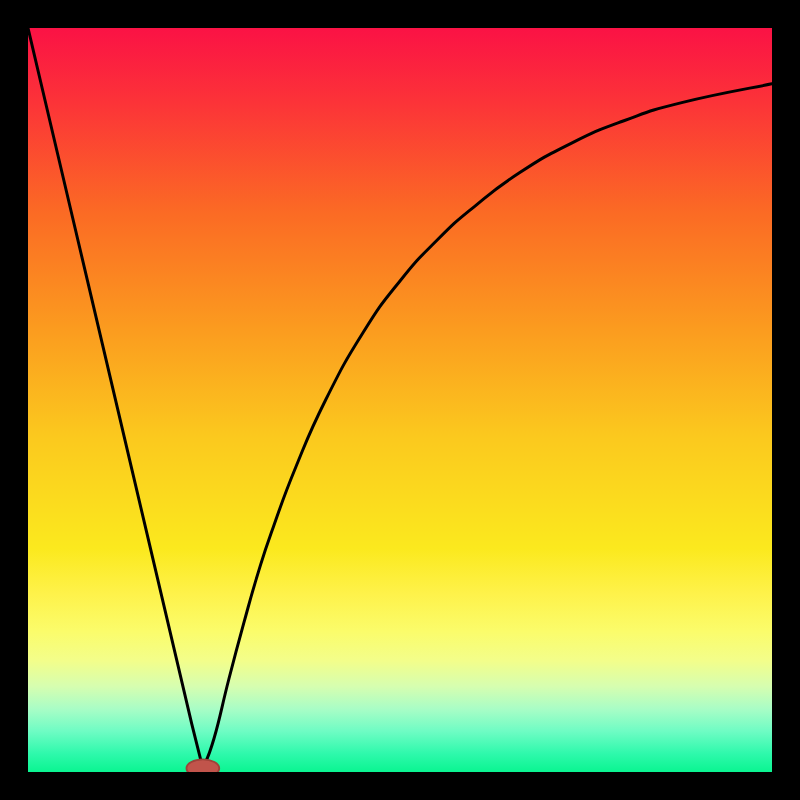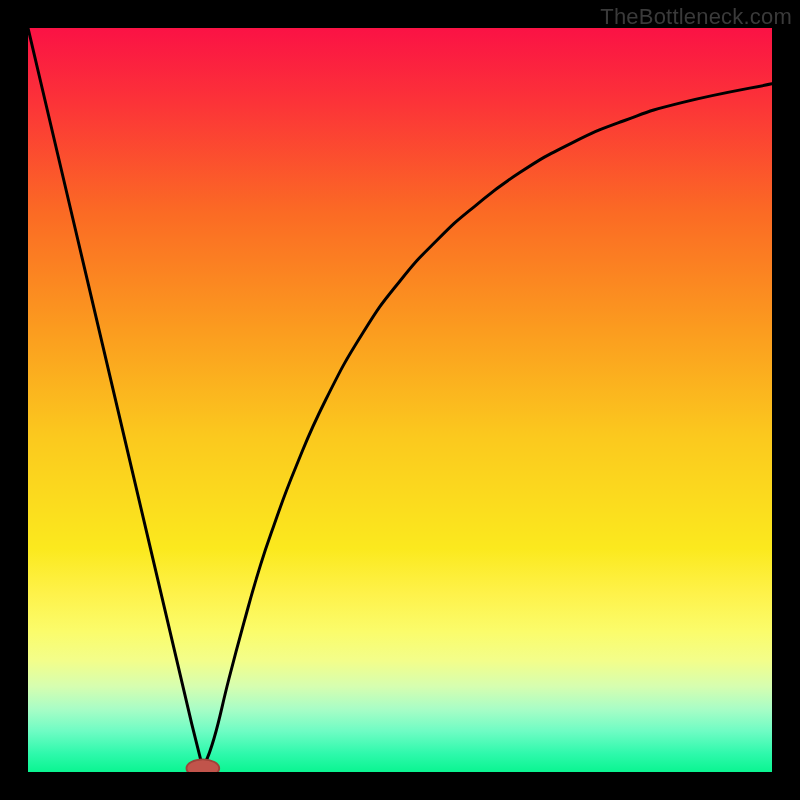--- a/index.html
+++ b/index.html
@@ -38,21 +38,20 @@
     color: #3a3a3a;
     font-size: 22px;
     letter-spacing: 0.2px;
     font-weight: 400;
   }
 </style>
 </head>
 <body>
 
 <div class="frame">
-  <div class="watermark">TheBottleneck.com</div>
 
   <div class="plot-area">
     <svg class="plot-bg" viewBox="0 0 100 100" preserveAspectRatio="none" width="100%" height="100%">
       <defs>
         <linearGradient id="bg-grad" x1="0" y1="0" x2="0" y2="1">
             <stop offset="0.00%" stop-color="#fb1245"></stop>
             <stop offset="10.00%" stop-color="#fc3338"></stop>
             <stop offset="25.00%" stop-color="#fb6b24"></stop>
             <stop offset="40.00%" stop-color="#fb9a1f"></stop>
             <stop offset="55.00%" stop-color="#fbc91e"></stop>

